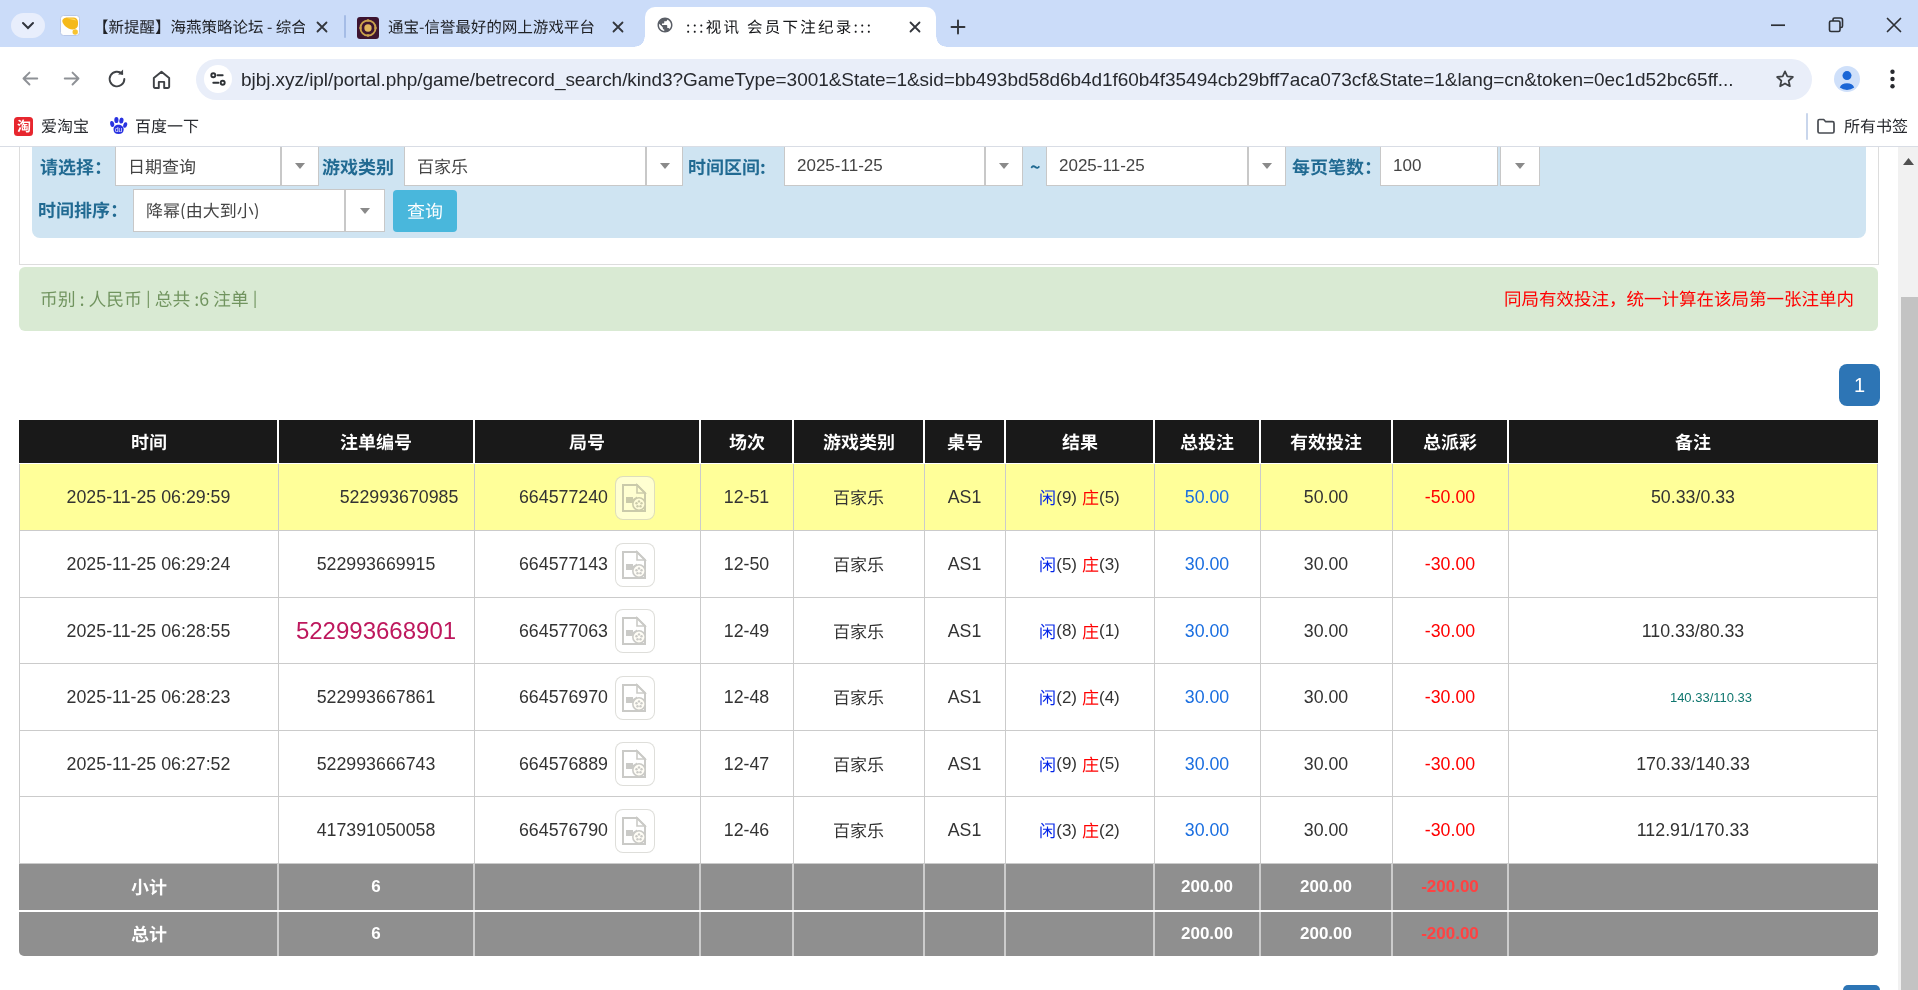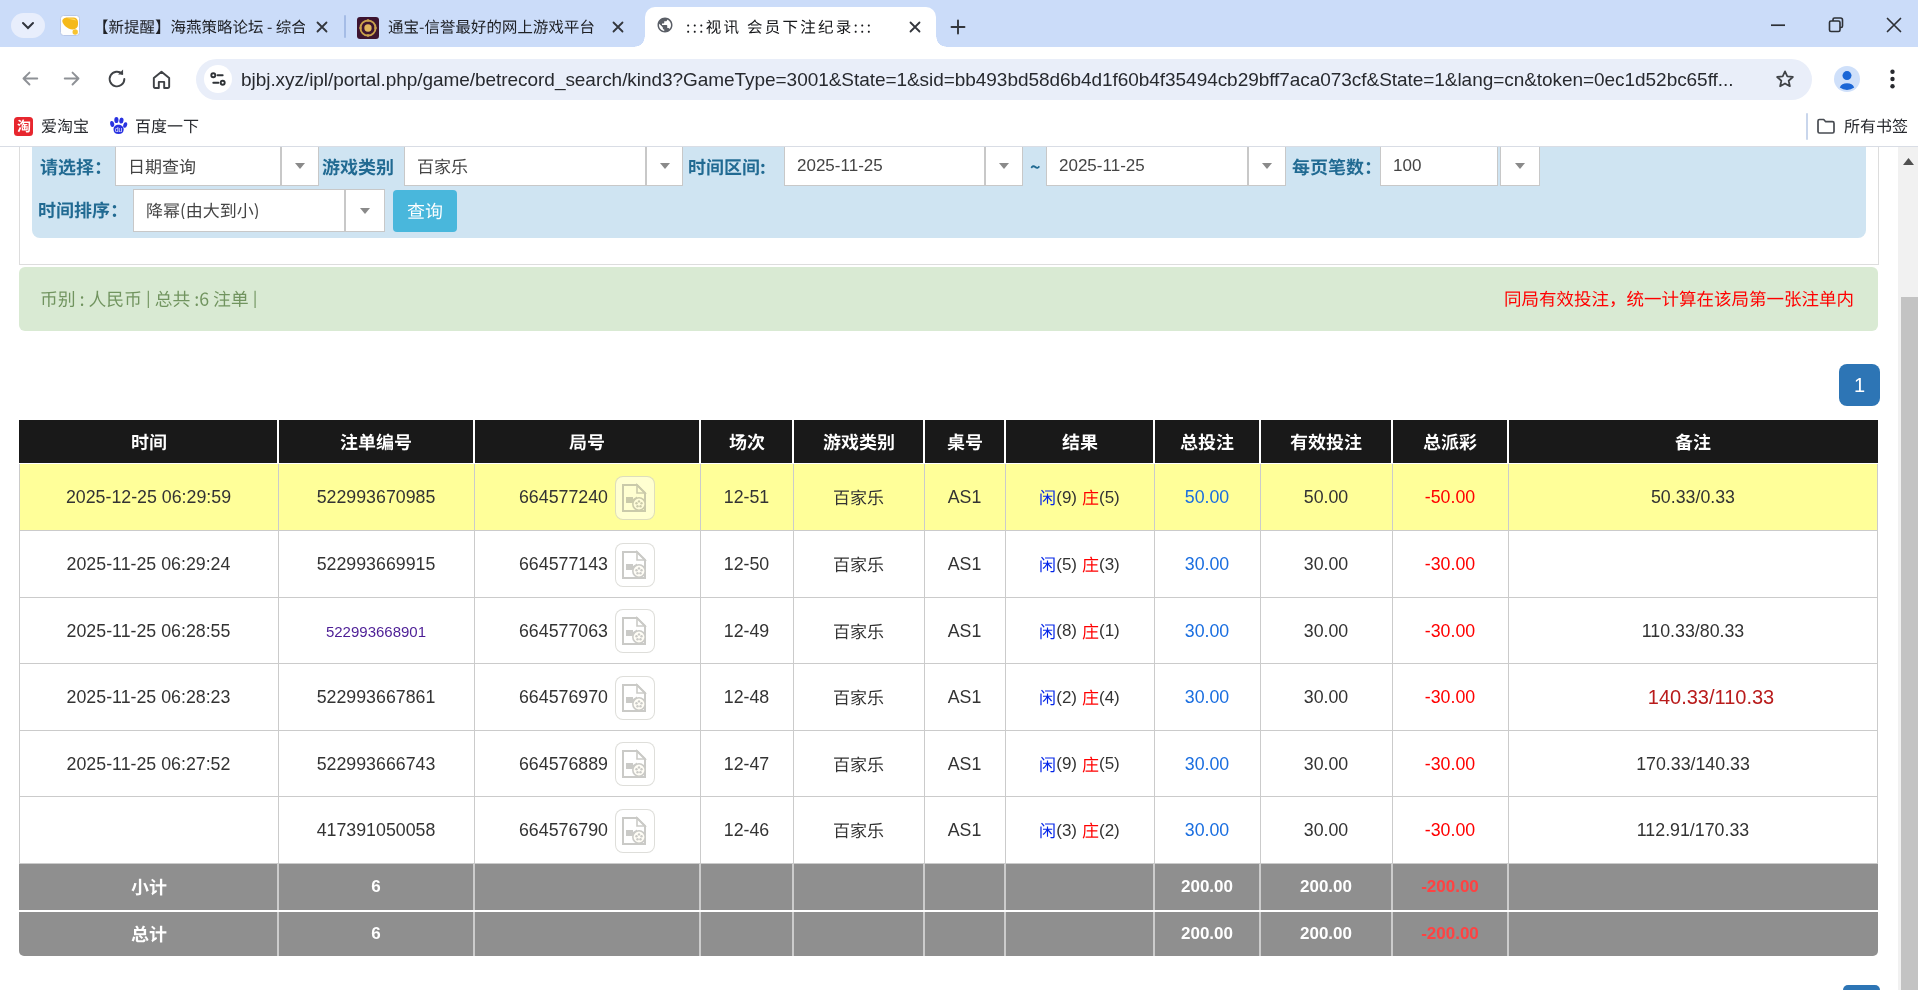--- a/index.html
+++ b/index.html
@@ -618,22 +618,22 @@
     <div style="position:absolute;left:1260px;top:464px;width:1px;height:400px;background:#cbcbcb;"></div>
     <div style="position:absolute;left:1392px;top:464px;width:1px;height:400px;background:#cbcbcb;"></div>
     <div style="position:absolute;left:1508px;top:464px;width:1px;height:400px;background:#cbcbcb;"></div>
     <div style="position:absolute;left:1877px;top:464px;width:1px;height:400px;background:#cbcbcb;"></div>
     <div style="position:absolute;left:19px;top:530px;width:1859px;height:1px;background:#cbcbcb;"></div>
     <div style="position:absolute;left:19px;top:597px;width:1859px;height:1px;background:#cbcbcb;"></div>
     <div style="position:absolute;left:19px;top:663px;width:1859px;height:1px;background:#cbcbcb;"></div>
     <div style="position:absolute;left:19px;top:730px;width:1859px;height:1px;background:#cbcbcb;"></div>
     <div style="position:absolute;left:19px;top:796px;width:1859px;height:1px;background:#cbcbcb;"></div>
     <div style="position:absolute;left:19px;top:863px;width:1859px;height:1px;background:#cbcbcb;"></div>
-    <div style="position:absolute;left:19px;top:464px;width:259px;height:67px;display:flex;align-items:center;justify-content:center;font-size:17.8px;color:#333;font-weight:normal;">2025-12-25 06:29:59</div>
-    <div style="position:absolute;left:278px;top:464px;width:196px;height:67px;display:flex;align-items:center;justify-content:center;font-size:17.8px;color:#333;font-weight:normal;">522993670985</div>
+    <div style="position:absolute;left:19px;top:464px;width:259px;height:67px;display:flex;align-items:center;justify-content:center;font-size:17.8px;color:#333;font-weight:normal;">2025-11-25 06:29:59</div>
+    <div style="position:absolute;left:278px;top:464px;width:196px;height:67px;display:flex;align-items:center;justify-content:center;font-size:17.8px;color:#333;font-weight:normal;padding-left:23px;">522993670985</div>
     <div style="position:absolute;left:474px;top:464px;width:226px;height:67px;display:flex;align-items:center;justify-content:center;font-size:17.8px;color:#333;">664577240<span style="display:inline-block;width:40px;height:44px;border-radius:8px;background:rgba(255,255,255,0.55);border:1px solid rgba(160,160,150,0.35);box-sizing:border-box;margin-left:7px;position:relative;">
         <svg width="26" height="30" viewBox="0 0 26 30" style="position:absolute;left:6px;top:6px;opacity:0.38">
           <path d="M1 2 h14 l8 8 v18 h-22z" fill="none" stroke="#77776d" stroke-width="2"></path>
           <path d="M15 2 v8 h8z" fill="none" stroke="#77776d" stroke-width="1.6"></path>
           <path d="M4 14 h7 v6 h-7z M11 16 l4-2.5 v7 l-4-2.5z" fill="#77776d"></path>
           <circle cx="17" cy="21" r="6.2" fill="#fffbe8" stroke="#77776d" stroke-width="1.6"></circle>
           <g fill="#77776d">
             <circle cx="17" cy="18.4" r="1.2"></circle>
             <circle cx="14.5" cy="20.3" r="1.2"></circle>
             <circle cx="15.5" cy="23.2" r="1.2"></circle>
@@ -712,21 +712,21 @@
         <g transform="scale(1,-1)">
           <use href="#r5e84"></use>
         </g>
       </svg>
       <span style="color:#333">(3)</span>
     </div>
     <div style="position:absolute;left:1154px;top:531px;width:106px;height:67px;display:flex;align-items:center;justify-content:center;font-size:17.8px;color:#1a6ee0;font-weight:normal;">30.00</div>
     <div style="position:absolute;left:1260px;top:531px;width:132px;height:67px;display:flex;align-items:center;justify-content:center;font-size:17.8px;color:#333;font-weight:normal;">30.00</div>
     <div style="position:absolute;left:1392px;top:531px;width:116px;height:67px;display:flex;align-items:center;justify-content:center;font-size:17.8px;color:#ff0000;font-weight:normal;">-30.00</div>
     <div style="position:absolute;left:19px;top:598px;width:259px;height:66px;display:flex;align-items:center;justify-content:center;font-size:17.8px;color:#333;font-weight:normal;">2025-11-25 06:28:55</div>
-    <div style="position:absolute;left:278px;top:598px;width:196px;height:66px;display:flex;align-items:center;justify-content:center;font-size:15px;color:#4c1d95;font-weight:normal;">522993668901</div>
+    <div style="position:absolute;left:278px;top:598px;width:196px;height:66px;display:flex;align-items:center;justify-content:center;font-size:24px;color:#be185d;font-weight:normal;">522993668901</div>
     <div style="position:absolute;left:474px;top:598px;width:226px;height:66px;display:flex;align-items:center;justify-content:center;font-size:17.8px;color:#333;">664577063<span style="display:inline-block;width:40px;height:44px;border-radius:8px;background:rgba(255,255,255,0.55);border:1px solid rgba(160,160,150,0.35);box-sizing:border-box;margin-left:7px;position:relative;">
         <svg width="26" height="30" viewBox="0 0 26 30" style="position:absolute;left:6px;top:6px;opacity:0.38">
           <path d="M1 2 h14 l8 8 v18 h-22z" fill="none" stroke="#77776d" stroke-width="2"></path>
           <path d="M15 2 v8 h8z" fill="none" stroke="#77776d" stroke-width="1.6"></path>
           <path d="M4 14 h7 v6 h-7z M11 16 l4-2.5 v7 l-4-2.5z" fill="#77776d"></path>
           <circle cx="17" cy="21" r="6.2" fill="#fffbe8" stroke="#77776d" stroke-width="1.6"></circle>
           <g fill="#77776d">
             <circle cx="17" cy="18.4" r="1.2"></circle>
             <circle cx="14.5" cy="20.3" r="1.2"></circle>
             <circle cx="15.5" cy="23.2" r="1.2"></circle>
@@ -804,21 +804,21 @@
       <svg style="width:17.0px;height:17px;" viewBox="0 -880 1000 1000" fill="#ff0000">
         <g transform="scale(1,-1)">
           <use href="#r5e84"></use>
         </g>
       </svg>
       <span style="color:#333">(4)</span>
     </div>
     <div style="position:absolute;left:1154px;top:664px;width:106px;height:67px;display:flex;align-items:center;justify-content:center;font-size:17.8px;color:#1a6ee0;font-weight:normal;">30.00</div>
     <div style="position:absolute;left:1260px;top:664px;width:132px;height:67px;display:flex;align-items:center;justify-content:center;font-size:17.8px;color:#333;font-weight:normal;">30.00</div>
     <div style="position:absolute;left:1392px;top:664px;width:116px;height:67px;display:flex;align-items:center;justify-content:center;font-size:17.8px;color:#ff0000;font-weight:normal;">-30.00</div>
-    <div style="position:absolute;left:1508px;top:664px;width:406px;height:67px;display:flex;align-items:center;justify-content:center;font-size:20px;color:#b91c1c;font-weight:normal;">140.33/110.33</div>
+    <div style="position:absolute;left:1508px;top:664px;width:406px;height:67px;display:flex;align-items:center;justify-content:center;font-size:13px;color:#0f766e;font-weight:normal;">140.33/110.33</div>
     <div style="position:absolute;left:19px;top:731px;width:259px;height:66px;display:flex;align-items:center;justify-content:center;font-size:17.8px;color:#333;font-weight:normal;">2025-11-25 06:27:52</div>
     <div style="position:absolute;left:278px;top:731px;width:196px;height:66px;display:flex;align-items:center;justify-content:center;font-size:17.8px;color:#333;font-weight:normal;">522993666743</div>
     <div style="position:absolute;left:474px;top:731px;width:226px;height:66px;display:flex;align-items:center;justify-content:center;font-size:17.8px;color:#333;">664576889<span style="display:inline-block;width:40px;height:44px;border-radius:8px;background:rgba(255,255,255,0.55);border:1px solid rgba(160,160,150,0.35);box-sizing:border-box;margin-left:7px;position:relative;">
         <svg width="26" height="30" viewBox="0 0 26 30" style="position:absolute;left:6px;top:6px;opacity:0.38">
           <path d="M1 2 h14 l8 8 v18 h-22z" fill="none" stroke="#77776d" stroke-width="2"></path>
           <path d="M15 2 v8 h8z" fill="none" stroke="#77776d" stroke-width="1.6"></path>
           <path d="M4 14 h7 v6 h-7z M11 16 l4-2.5 v7 l-4-2.5z" fill="#77776d"></path>
           <circle cx="17" cy="21" r="6.2" fill="#fffbe8" stroke="#77776d" stroke-width="1.6"></circle>
           <g fill="#77776d">
             <circle cx="17" cy="18.4" r="1.2"></circle>

